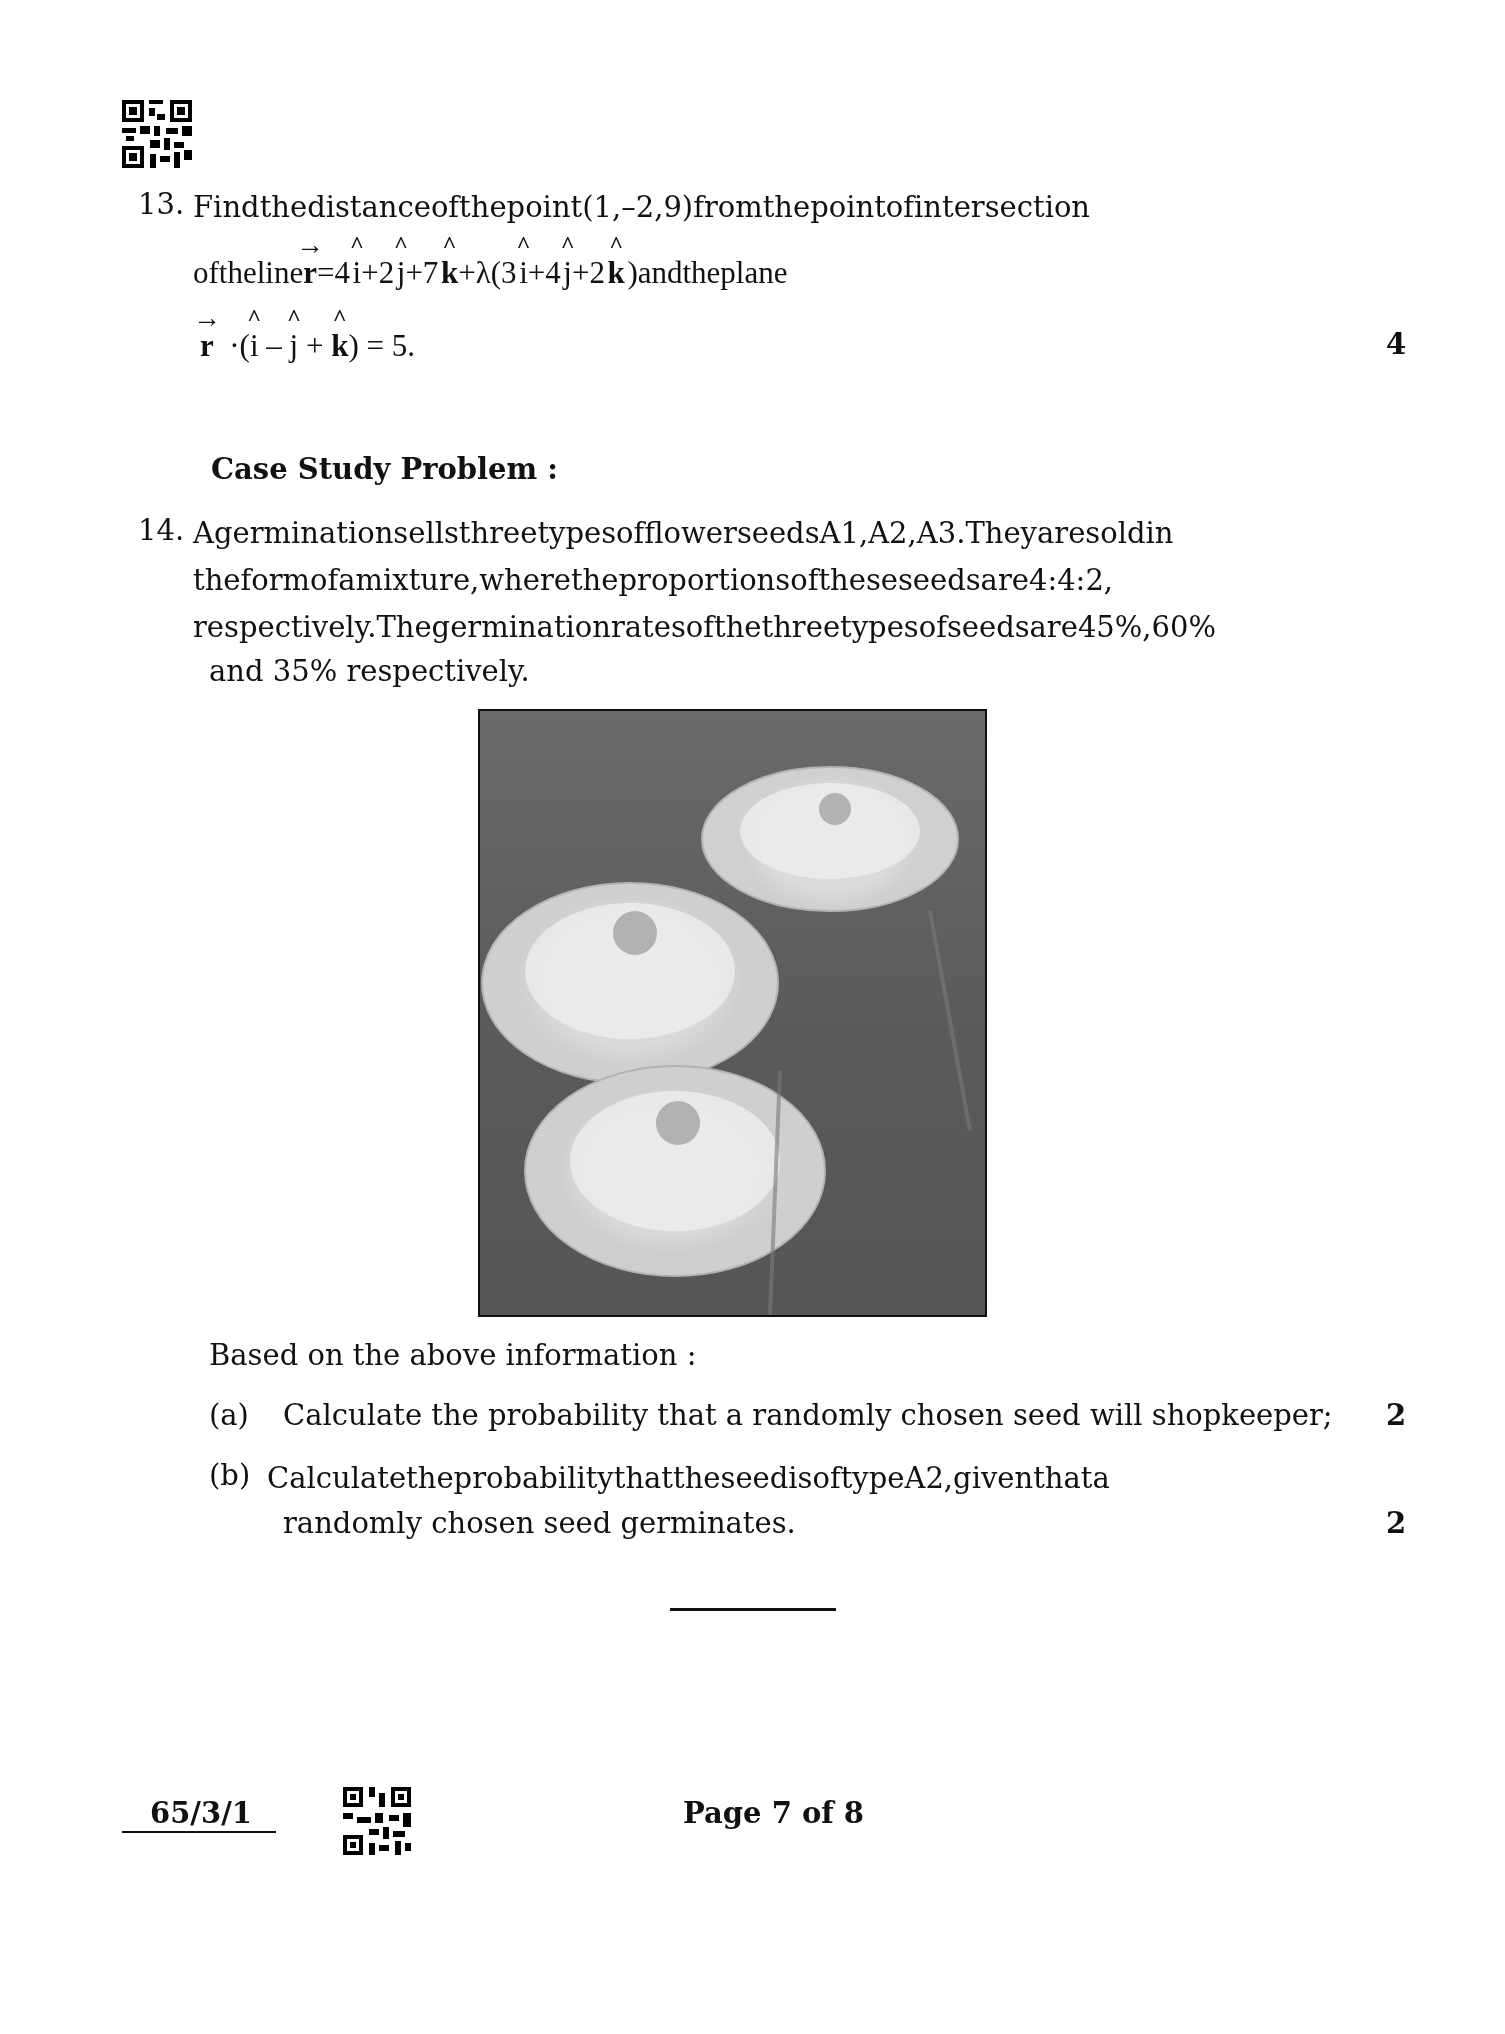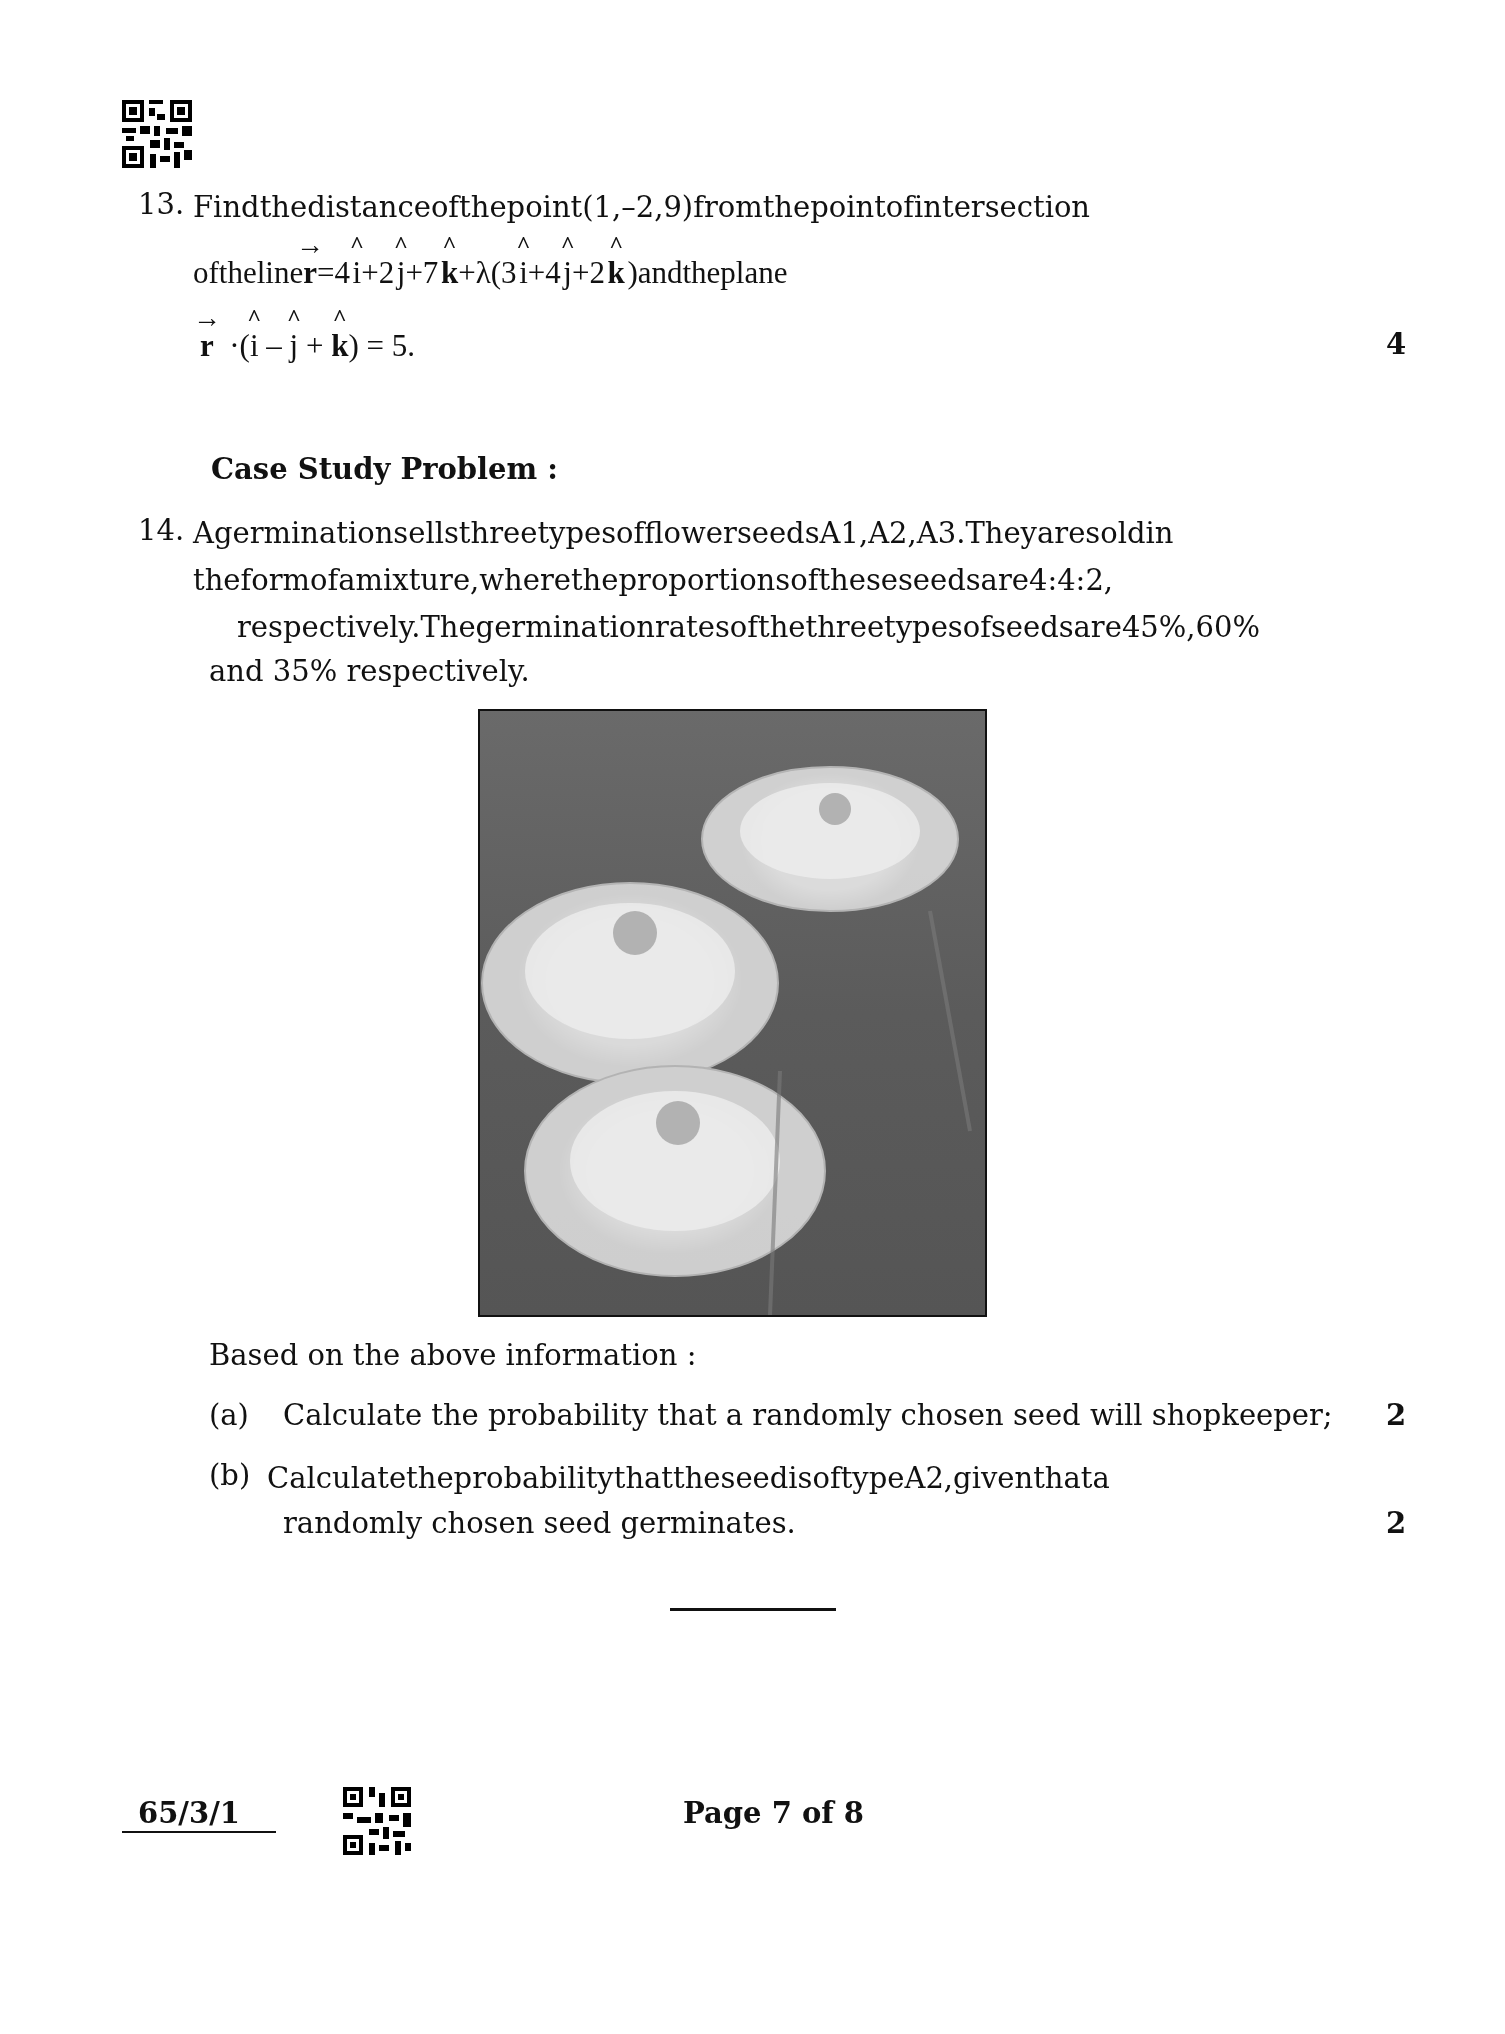--- a/index.html
+++ b/index.html
@@ -133,21 +133,21 @@
   <span>of</span>
   <span>these</span>
   <span>seeds</span>
   <span>are</span>
   <span>4</span>
   <span>:</span>
   <span>4</span>
   <span>:</span>
   <span>2,</span>
 </div>
-<div class="justify-line" style="left:193px; top:610px; width:1147px;margin-left:44px;">
+<div class="justify-line" style="left:193px; top:610px; width:1147px;">
   <span>respectively.</span>
   <span>The</span>
   <span>germination</span>
   <span>rates</span>
   <span>of</span>
   <span>the</span>
   <span>three</span>
   <span>types</span>
   <span>of</span>
   <span>seeds</span>
@@ -201,21 +201,21 @@
   <span>A2,</span>
   <span>given</span>
   <span>that</span>
   <span>a</span>
 </div>
 <div class="abs txt" style="left:267px; top:1509px;">randomly chosen seed germinates.</div>
 <div class="abs txt bold" style="left:1370px; top:1509px;">2</div>
 
 <div class="rule" style="left:670px; top:1608px; width:166px; height:3px;"></div>
 
-<div class="abs txt bold" style="left:122px; top:1799px;text-align:right;">65/3/1</div>
+<div class="abs txt bold" style="left:134px; top:1799px;text-align:right;">65/3/1</div>
 <div class="rule" style="left:122px; top:1831px; width:154px; height:2px;"></div>
 
 <div class="qr" style="left:343px; top:1787px; width:68px; height:68px;">
   <div class="cell" style="left:0;top:0;width:20px;height:20px;"></div>
   <div class="cell" style="left:4px;top:4px;width:12px;height:12px;background:#fff;"></div>
   <div class="cell" style="left:7px;top:7px;width:6px;height:6px;"></div>
   <div class="cell" style="left:48px;top:0;width:20px;height:20px;"></div>
   <div class="cell" style="left:52px;top:4px;width:12px;height:12px;background:#fff;"></div>
   <div class="cell" style="left:55px;top:7px;width:6px;height:6px;"></div>
   <div class="cell" style="left:0;top:48px;width:20px;height:20px;"></div>

